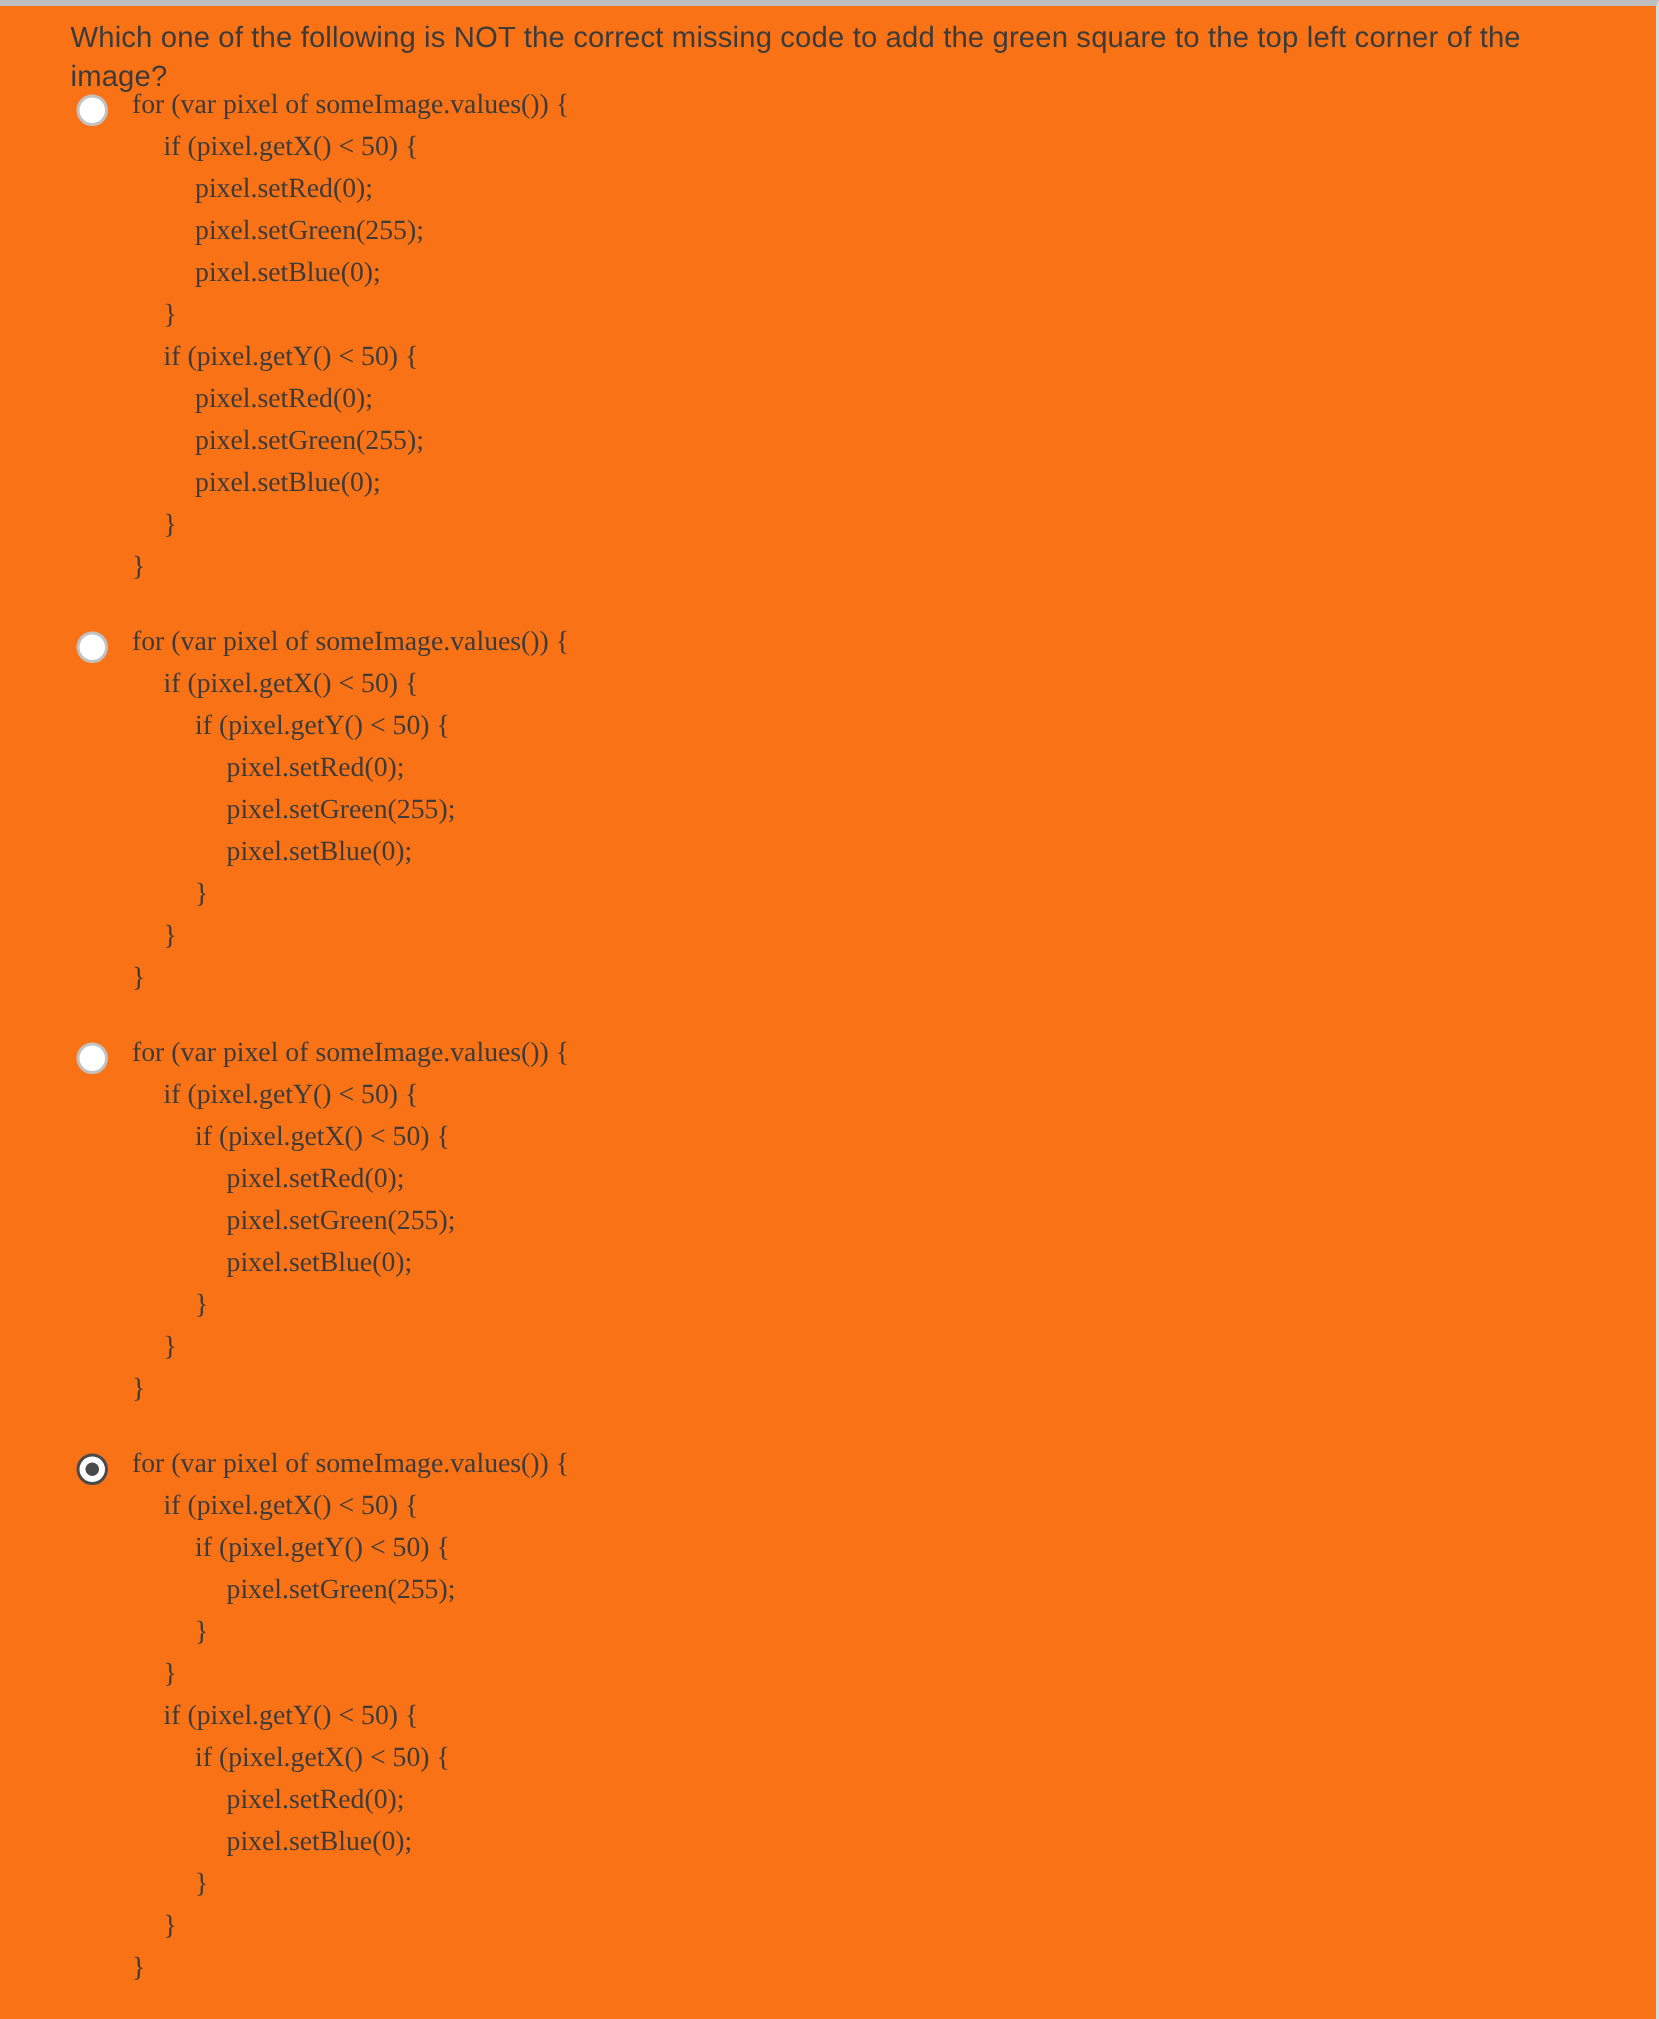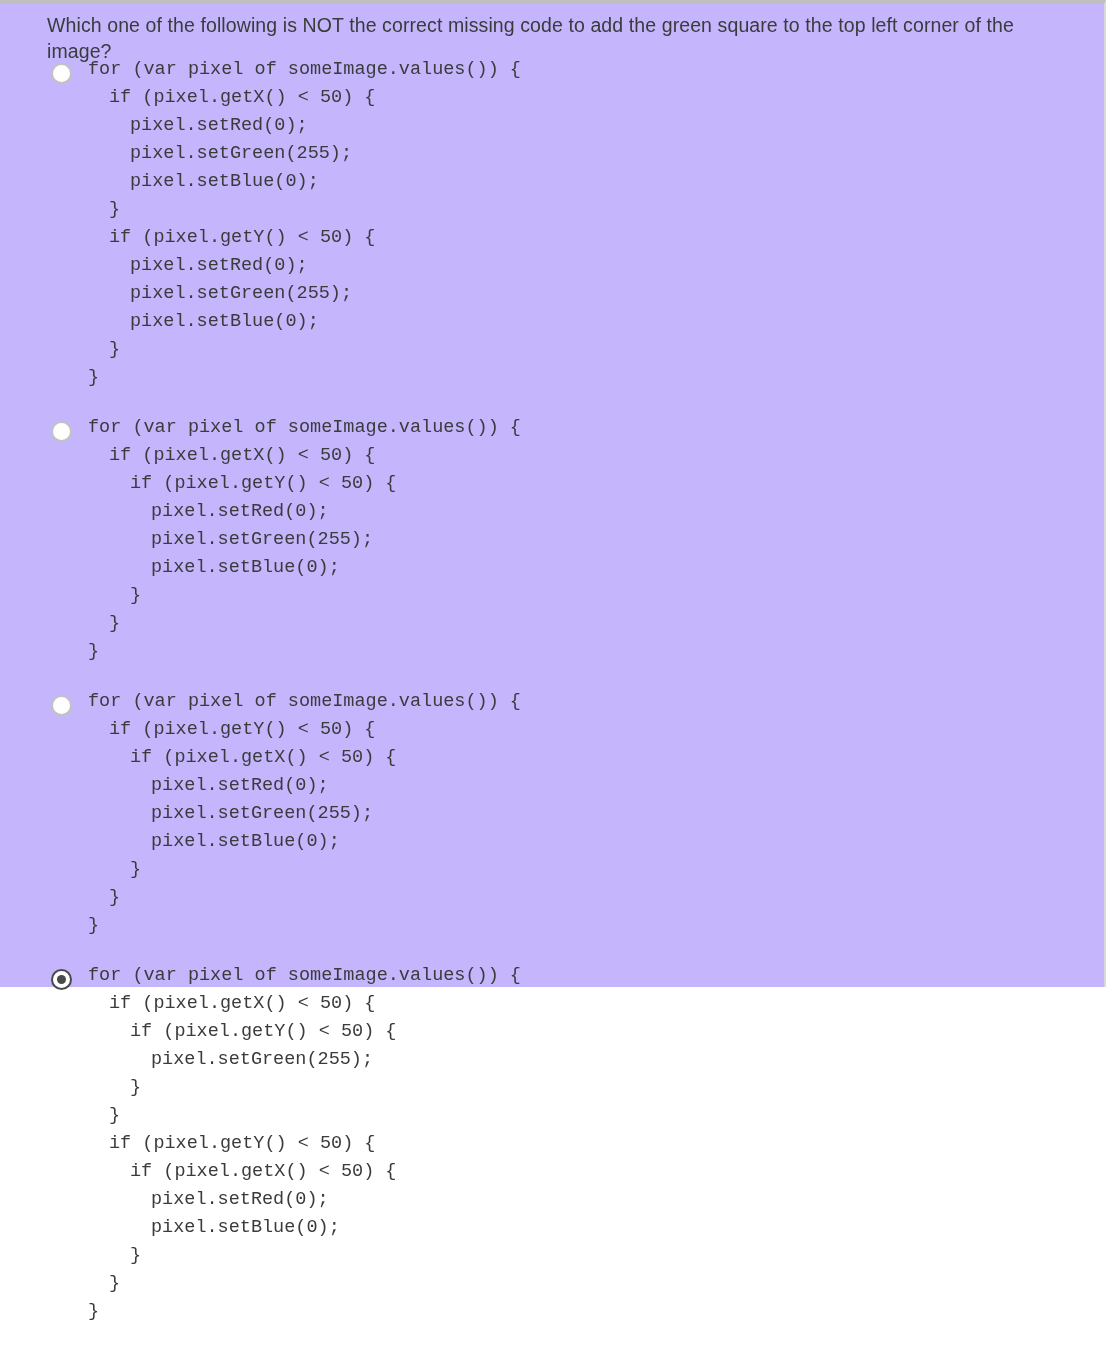--- a/index.html
+++ b/index.html
@@ -12,25 +12,25 @@
     width: 1106px;
     height: 1346px;
     font-family: "Liberation Sans", sans-serif;
     color: #3b3b3b;
     position: relative;
     overflow: hidden;
   }
   #page {
     position: relative;
     width: 1106px;
-    height: 987px;
+    height: 1346px;
     box-sizing: border-box;
     border-top: 4px solid #bfbfbf;
     border-right: 2px solid #d9d9d9;
-    background: #c4b5fd;
+    background: #f97316;
   }
   .question-text {
     position: absolute;
     left: 47px;
     top: 8px;
     width: 1035px;
     font-size: 19.5px;
     line-height: 26px;
     color: #3b3b3b;
     letter-spacing: 0.1px;
@@ -65,21 +65,21 @@
     content: "";
     position: absolute;
     left: 4px;
     top: 4px;
     width: 9px;
     height: 9px;
     border-radius: 50%;
     background: #4a4a4a;
   }
   .code-block {
-    font-family: Liberation Mono, monospace;
+    font-family: Liberation Serif, serif;
     font-size: 18.5px;
     line-height: 28px;
     color: #3b3b3b;
     white-space: pre;
   }
   .code-line {
     white-space: pre;
     height: 28px;
   }
 </style>

